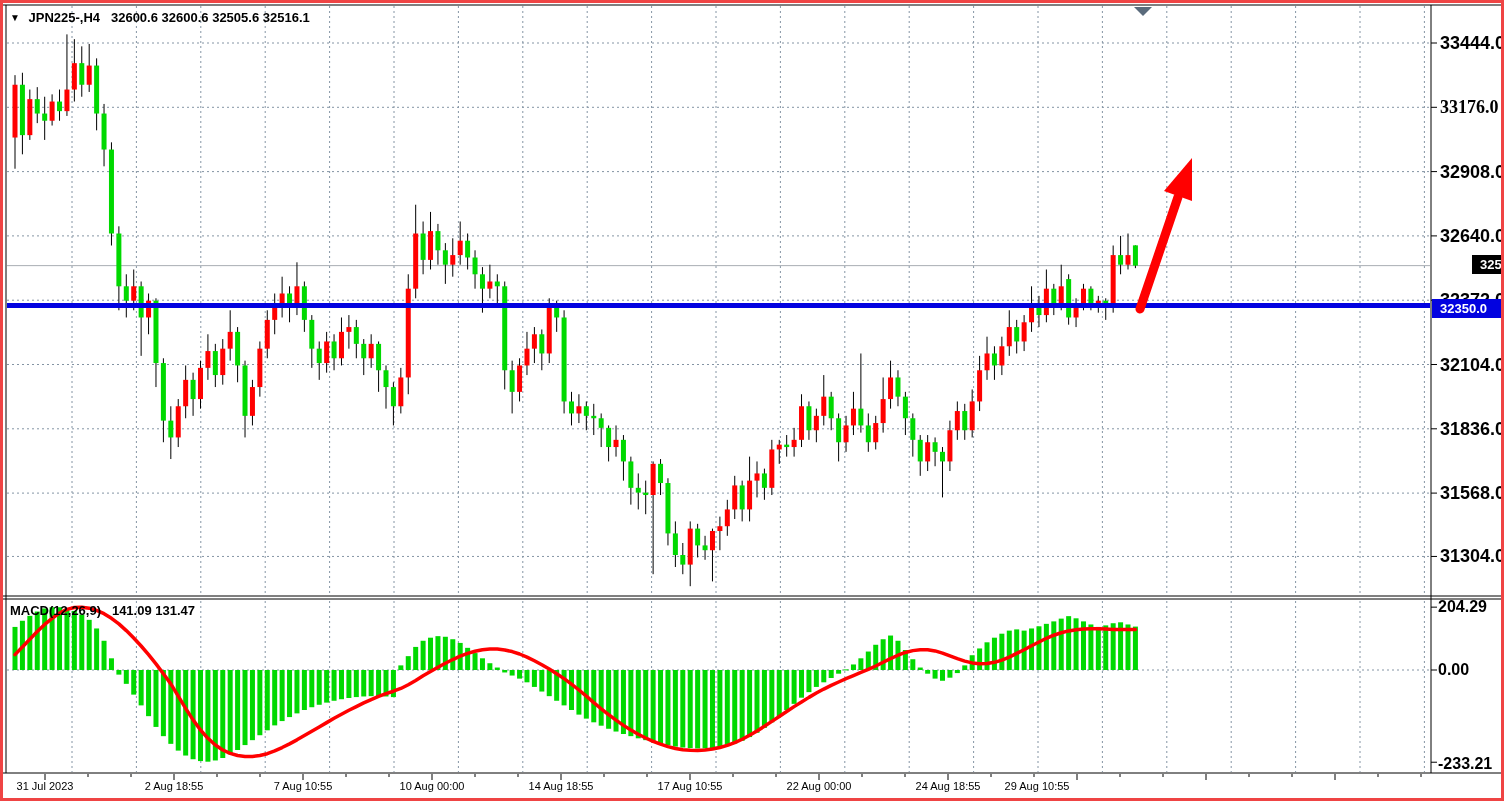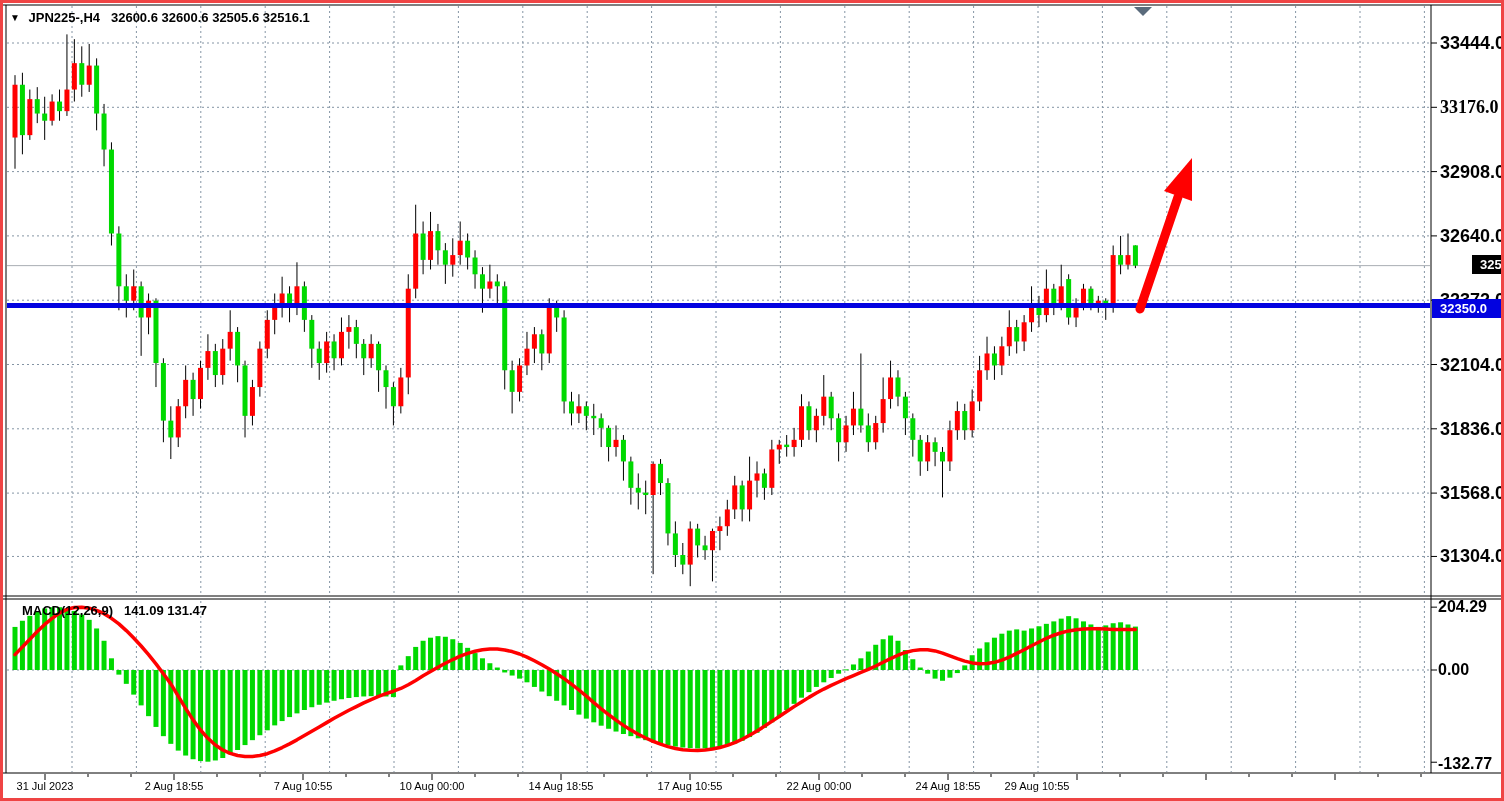--- a/index.html
+++ b/index.html
@@ -15,21 +15,21 @@
        color:#000;white-space:nowrap;z-index:2;}
   .badge{position:absolute;left:1429px;width:75px;height:19px;box-sizing:border-box;
        padding-left:8px;font-size:13px;font-weight:700;line-height:19px;color:#fff;
        white-space:nowrap;z-index:3;}
   #badge-current{top:252px;margin-left:40px;}
   #badge-hline{top:296px;}
   #chart-title{position:absolute;left:7px;top:7px;font-size:13px;font-weight:700;
        color:#000;z-index:4;white-space:nowrap;}
   #chart-title .tri{font-size:10px;margin-right:5px;vertical-align:1px;cursor:pointer;}
   #macd-title{position:absolute;left:7px;top:600px;font-size:13px;font-weight:700;
-       color:#000;z-index:4;white-space:nowrap;margin-left:12px;}
+       color:#000;z-index:4;white-space:nowrap;}
 </style>
 </head>
 <body>
 
 <div id="win">
 
   <svg id="chart-svg" width="1504" height="801">
       <line x1="69" y1="3" x2="69" y2="592" stroke="#8494a4" stroke-width="1" stroke-dasharray="2 3"></line>
       <line x1="69" y1="598" x2="69" y2="769" stroke="#8494a4" stroke-width="1" stroke-dasharray="2 3"></line>
       <line x1="133.4" y1="3" x2="133.4" y2="592" stroke="#8494a4" stroke-width="1" stroke-dasharray="2 3"></line>
@@ -622,21 +622,21 @@
       <div class="price-lbl" style="top: 232.904px;">32640.0</div>
       <div class="price-lbl" style="top: 297.205px;">32372.0</div>
       <div class="price-lbl" style="top: 361.506px;">32104.0</div>
       <div class="price-lbl" style="top: 425.807px;">31836.0</div>
       <div class="price-lbl" style="top: 490.109px;">31568.0</div>
       <div class="price-lbl" style="top: 553.45px;">31304.0</div>
     </div>
   <div id="macd-axis">
       <div class="macd-lbl" style="top: 604px;">204.29</div>
       <div class="macd-lbl" style="top: 667px;">0.00</div>
-      <div class="macd-lbl" style="top: 761px;">-132.77</div>
+      <div class="macd-lbl" style="top: 761px;">-233.21</div>
     </div>
   <div id="time-axis">
       <div class="time-lbl" style="left: 42px;">31 Jul 2023</div>
       <div class="time-lbl" style="left: 171px;">2 Aug 18:55</div>
       <div class="time-lbl" style="left: 300px;">7 Aug 10:55</div>
       <div class="time-lbl" style="left: 429px;">10 Aug 00:00</div>
       <div class="time-lbl" style="left: 558px;">14 Aug 18:55</div>
       <div class="time-lbl" style="left: 687px;">17 Aug 10:55</div>
       <div class="time-lbl" style="left: 816px;">22 Aug 00:00</div>
       <div class="time-lbl" style="left: 945px;">24 Aug 18:55</div>

